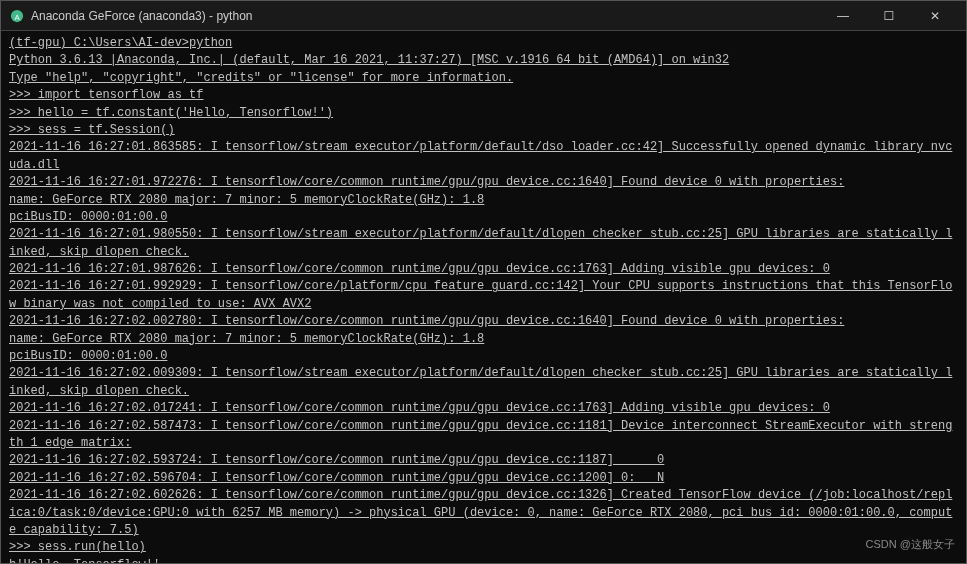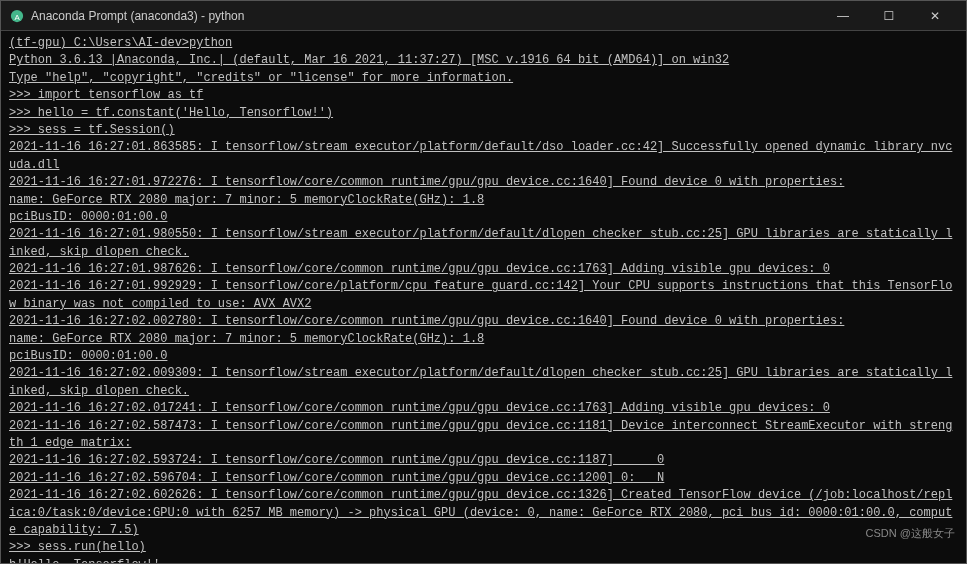--- a/index.html
+++ b/index.html
@@ -86,21 +86,21 @@
       text-decoration: underline;
     }
 
     .terminal-content {
       white-space: pre-wrap;
       word-break: break-all;
     }
 
     .watermark {
       position: absolute;
-      bottom: 23px;
+      bottom: 12px;
       right: 12px;
       color: #888;
       font-family: 'Segoe UI', Arial, sans-serif;
       font-size: 11px;
     }
 
     .window-wrapper {
       position: relative;
       width: 967px;
       height: 564px;
@@ -112,21 +112,21 @@
 <div class="window-wrapper">
   <div class="window">
 
     <div class="title-bar">
       <div class="title-bar-icon">
         <svg viewBox="0 0 16 16" fill="none">
           <circle cx="8" cy="8" r="7" fill="#44b78b"></circle>
           <text x="8" y="12" text-anchor="middle" fill="white" font-size="9" font-family="Arial">A</text>
         </svg>
       </div>
-      <span class="title-bar-text">Anaconda Prompt (anaconda3) - python</span>
+      <span class="title-bar-text">Anaconda GeForce (anaconda3) - python</span>
       <div class="title-bar-controls">
         <div class="title-bar-btn minimize">—</div>
         <div class="title-bar-btn maximize">☐</div>
         <div class="title-bar-btn close">✕</div>
       </div>
     </div>
 
     <div class="terminal">
       <div class="terminal-content" id="terminal-output">(tf-gpu) C:\Users\AI-dev&gt;python
 Python 3.6.13 |Anaconda, Inc.| (default, Mar 16 2021, 11:37:27) [MSC v.1916 64 bit (AMD64)] on win32

